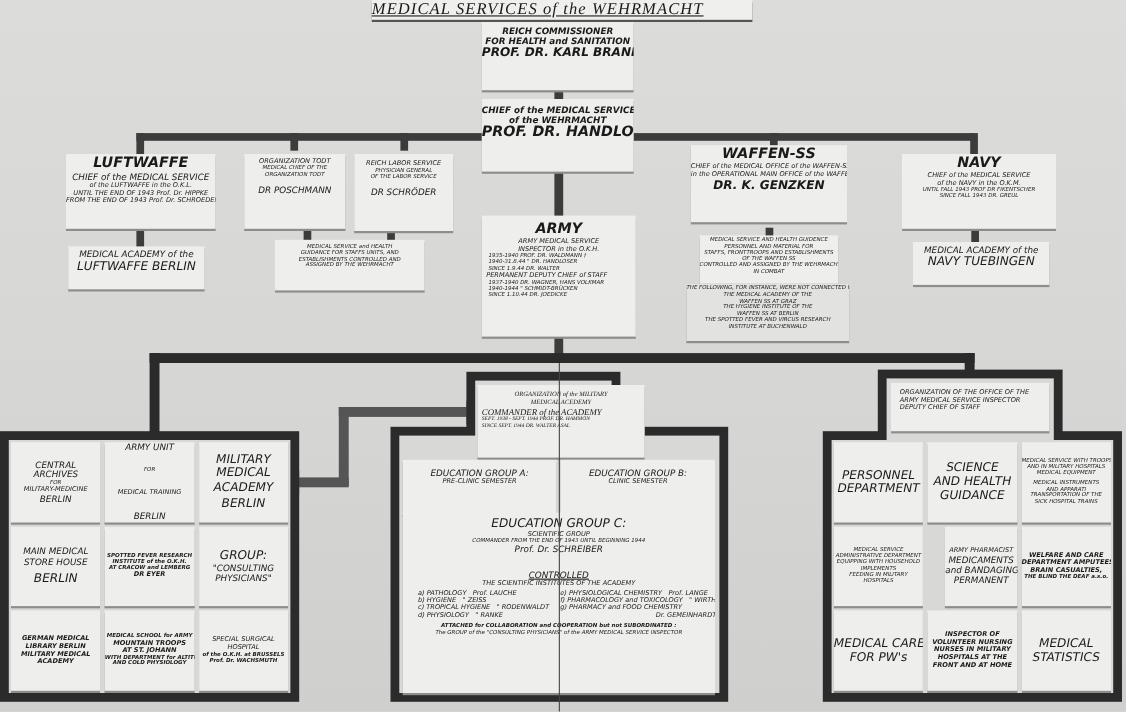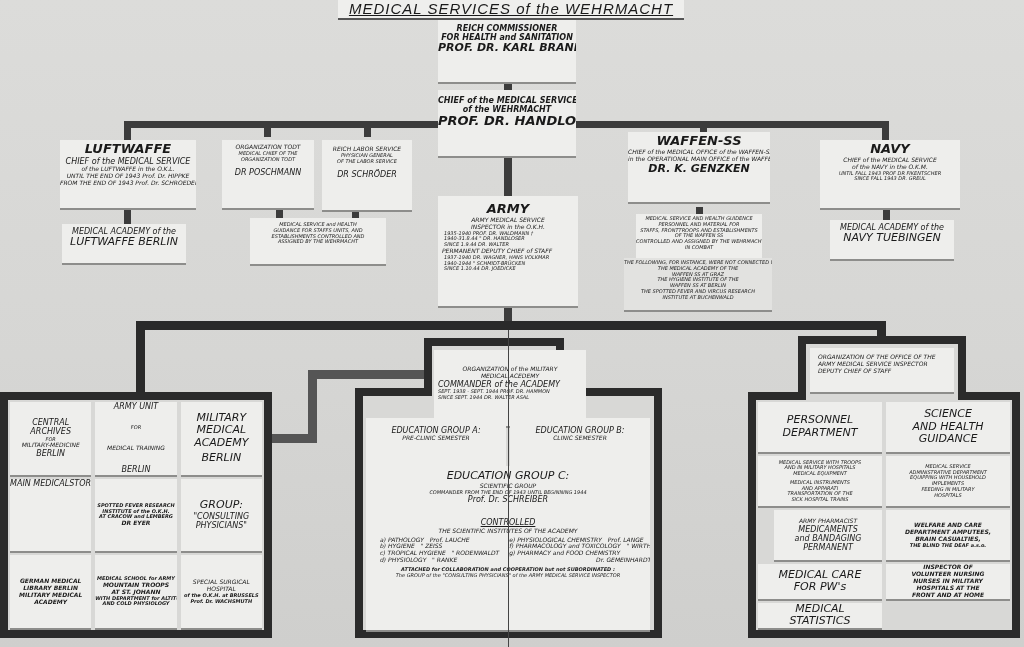--- a/index.html
+++ b/index.html
@@ -8,21 +8,21 @@
   .bg{position:absolute;inset:0;background:linear-gradient(180deg,#dcdcda 0%,#d6d6d4 55%,#cfcfcd 100%);}
   .card{position:absolute;background:#eeeeec;box-shadow:0 2px 0 #8d8d8b;text-align:center;
     font-family:"DejaVu Sans",sans-serif;font-style:italic;line-height:1.15;overflow:hidden;}
   .card .l{display:block;white-space:nowrap;}
   .b{font-weight:bold;}
   .line{position:absolute;background:#3c3c3c;}
   .thick{position:absolute;background:#2a2a2a;}
   .frame{position:absolute;background:#2b2b2b;}
   .frame-inner{position:absolute;background:#d8d8d6;}
   .title-card{position:absolute;left:338px;top:0;width:346px;height:18px;background:#efefed;
-    font-family:Liberation Sans, sans-serif;font-style:italic;font-size:15px;letter-spacing:1px;text-align:center;line-height:18px;
+    font-family:Liberation Serif, serif;font-style:italic;font-size:15px;letter-spacing:1px;text-align:left;line-height:18px;
     text-decoration:underline;box-shadow:0 2px 0 #555;}
   .arrow{position:absolute;width:0;height:0;}
   .sm{font-size:6px;}
   .xs{font-size:5px;}
   .md{font-size:8px;}
   .lg{font-size:11px;}
   .xl{font-size:13px;}
   .tbl{display:grid;grid-template-columns:1fr 1fr;gap:0 10px;text-align:left;font-size:6px;padding:0 14px;}
   .tbl span{white-space:nowrap;}
 </style>
@@ -163,21 +163,21 @@
     <span class="l xs">FOR</span>
     <span class="l sm">MEDICAL TRAINING</span>
     <span class="l md">BERLIN</span>
   </div>
   <div class="card" style="position:relative;display:flex;flex-direction:column;justify-content:center;">
     <span class="l lg">MILITARY</span>
     <span class="l lg">MEDICAL</span>
     <span class="l lg">ACADEMY</span>
     <span class="l lg" style="margin-top:3px">BERLIN</span>
   </div>
-  <div class="card" style="position:relative;display:flex;justify-content:space-between;">
+  <div class="card" style="position:relative;display:flex;flex-direction:column;justify-content:center;">
     <span class="l md">MAIN MEDICAL</span>
     <span class="l md">STORE HOUSE</span>
     <span class="l lg" style="margin-top:4px">BERLIN</span>
   </div>
   <div class="card" style="position:relative;display:flex;flex-direction:column;justify-content:center;">
     <span class="l xs b">SPOTTED FEVER RESEARCH</span>
     <span class="l xs b">INSTITUTE of the O.K.H.</span>
     <span class="l xs b">AT CRACOW and LEMBERG</span>
     <span class="l sm b">DR EYER</span>
   </div>
@@ -204,21 +204,21 @@
     <span class="l sm">HOSPITAL</span>
     <span class="l xs b">of the O.K.H. at BRUSSELS</span>
     <span class="l xs b">Prof. Dr. WACHSMUTH</span>
   </div>
 </div>
 
 <div class="frame" style="left:424px;top:338px;width:140px;height:60px;"></div>
 <div class="frame" style="left:355px;top:388px;width:307px;height:250px;"></div>
 <div class="frame-inner" style="left:363px;top:396px;width:291px;height:234px;"></div>
 <div class="frame-inner" style="left:432px;top:346px;width:124px;height:52px;"></div>
-<div class="card" style="left:434px;top:350px;width:152px;height:60px;padding-top:16px;">
+<div class="card" style="left:434px;top:350px;width:152px;height:60px;padding-top:6px;font-family:Liberation Serif, serif;">
   <span class="l sm">ORGANIZATION of the MILITARY</span>
   <span class="l sm">MEDICAL ACEDEMY</span>
   <span class="l md" style="text-align:left;padding-left:4px">COMMANDER of the ACADEMY</span>
   <span class="l xs" style="text-align:left;padding-left:4px">SEPT. 1938 - SEPT. 1944 PROF. DR. HAMMON</span>
   <span class="l xs" style="text-align:left;padding-left:4px">SINCE SEPT. 1944 DR. WALTER ASAL</span>
 </div>
 <div class="card" style="left:366px;top:418px;width:140px;height:42px;padding-top:8px;">
   <span class="l md">EDUCATION GROUP A:</span>
   <span class="l sm">PRE-CLINIC SEMESTER</span>
 </div>
@@ -249,21 +249,21 @@
 
 <div class="frame" style="left:798px;top:336px;width:168px;height:70px;"></div>
 <div class="frame" style="left:748px;top:392px;width:272px;height:246px;"></div>
 <div class="frame-inner" style="left:756px;top:400px;width:256px;height:230px;"></div>
 <div class="frame-inner" style="left:806px;top:344px;width:152px;height:58px;"></div>
 <div class="card" style="left:810px;top:348px;width:144px;height:44px;padding-top:6px;text-align:left;padding-left:8px;box-sizing:border-box;">
   <span class="l sm">ORGANIZATION OF THE OFFICE OF THE</span>
   <span class="l sm">ARMY MEDICAL SERVICE INSPECTOR</span>
   <span class="l sm">DEPUTY CHIEF OF STAFF</span>
 </div>
-<div style="position:absolute;left:758px;top:402px;width:252px;height:226px;display:grid;grid-template-columns:repeat(2,1fr);grid-template-rows:repeat(3,1fr);gap:4px;">
+<div style="position:absolute;left:758px;top:402px;width:252px;height:226px;display:grid;grid-template-columns:repeat(3,1fr);grid-template-rows:repeat(3,1fr);gap:4px;">
   <div class="card" style="position:relative;display:flex;flex-direction:column;justify-content:center;">
     <span class="l lg">PERSONNEL</span>
     <span class="l lg">DEPARTMENT</span>
   </div>
   <div class="card" style="position:relative;display:flex;flex-direction:column;justify-content:center;">
     <span class="l lg">SCIENCE</span>
     <span class="l lg">AND HEALTH</span>
     <span class="l lg">GUIDANCE</span>
   </div>
   <div class="card" style="position:relative;display:flex;flex-direction:column;justify-content:center;">

